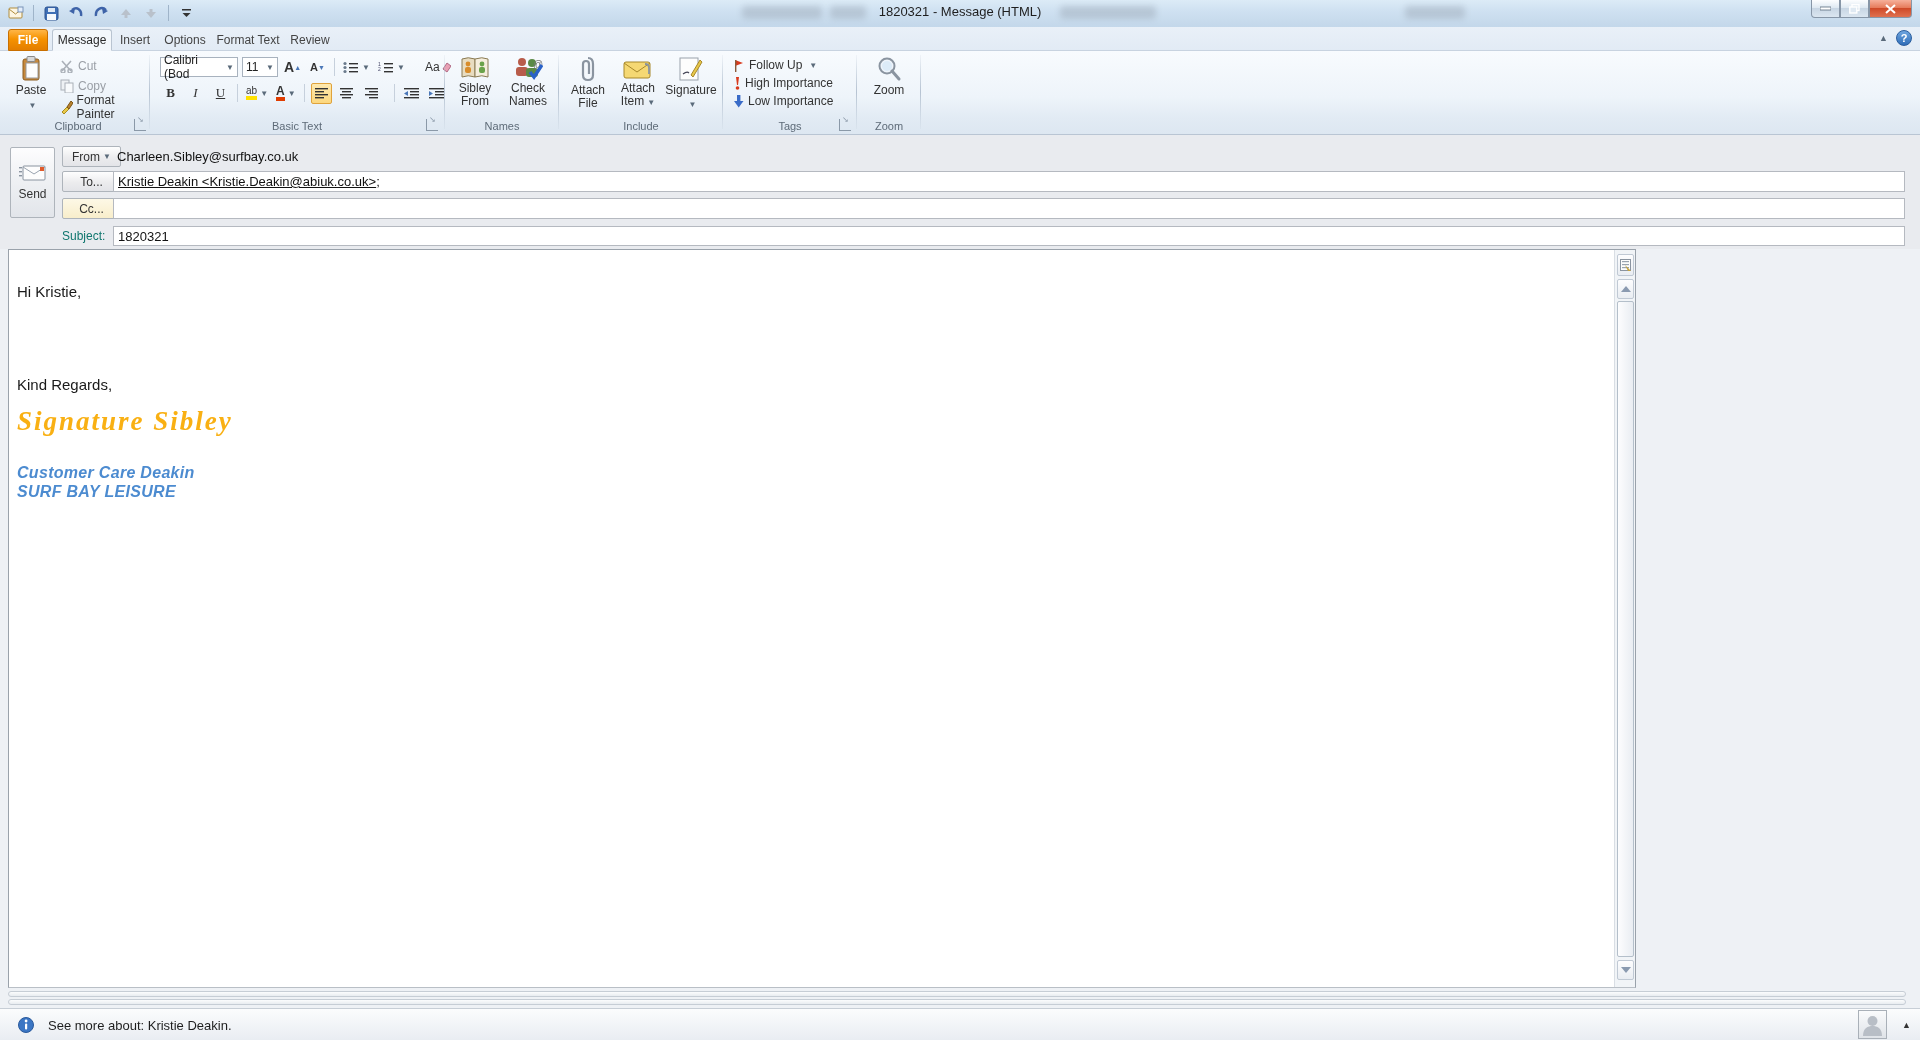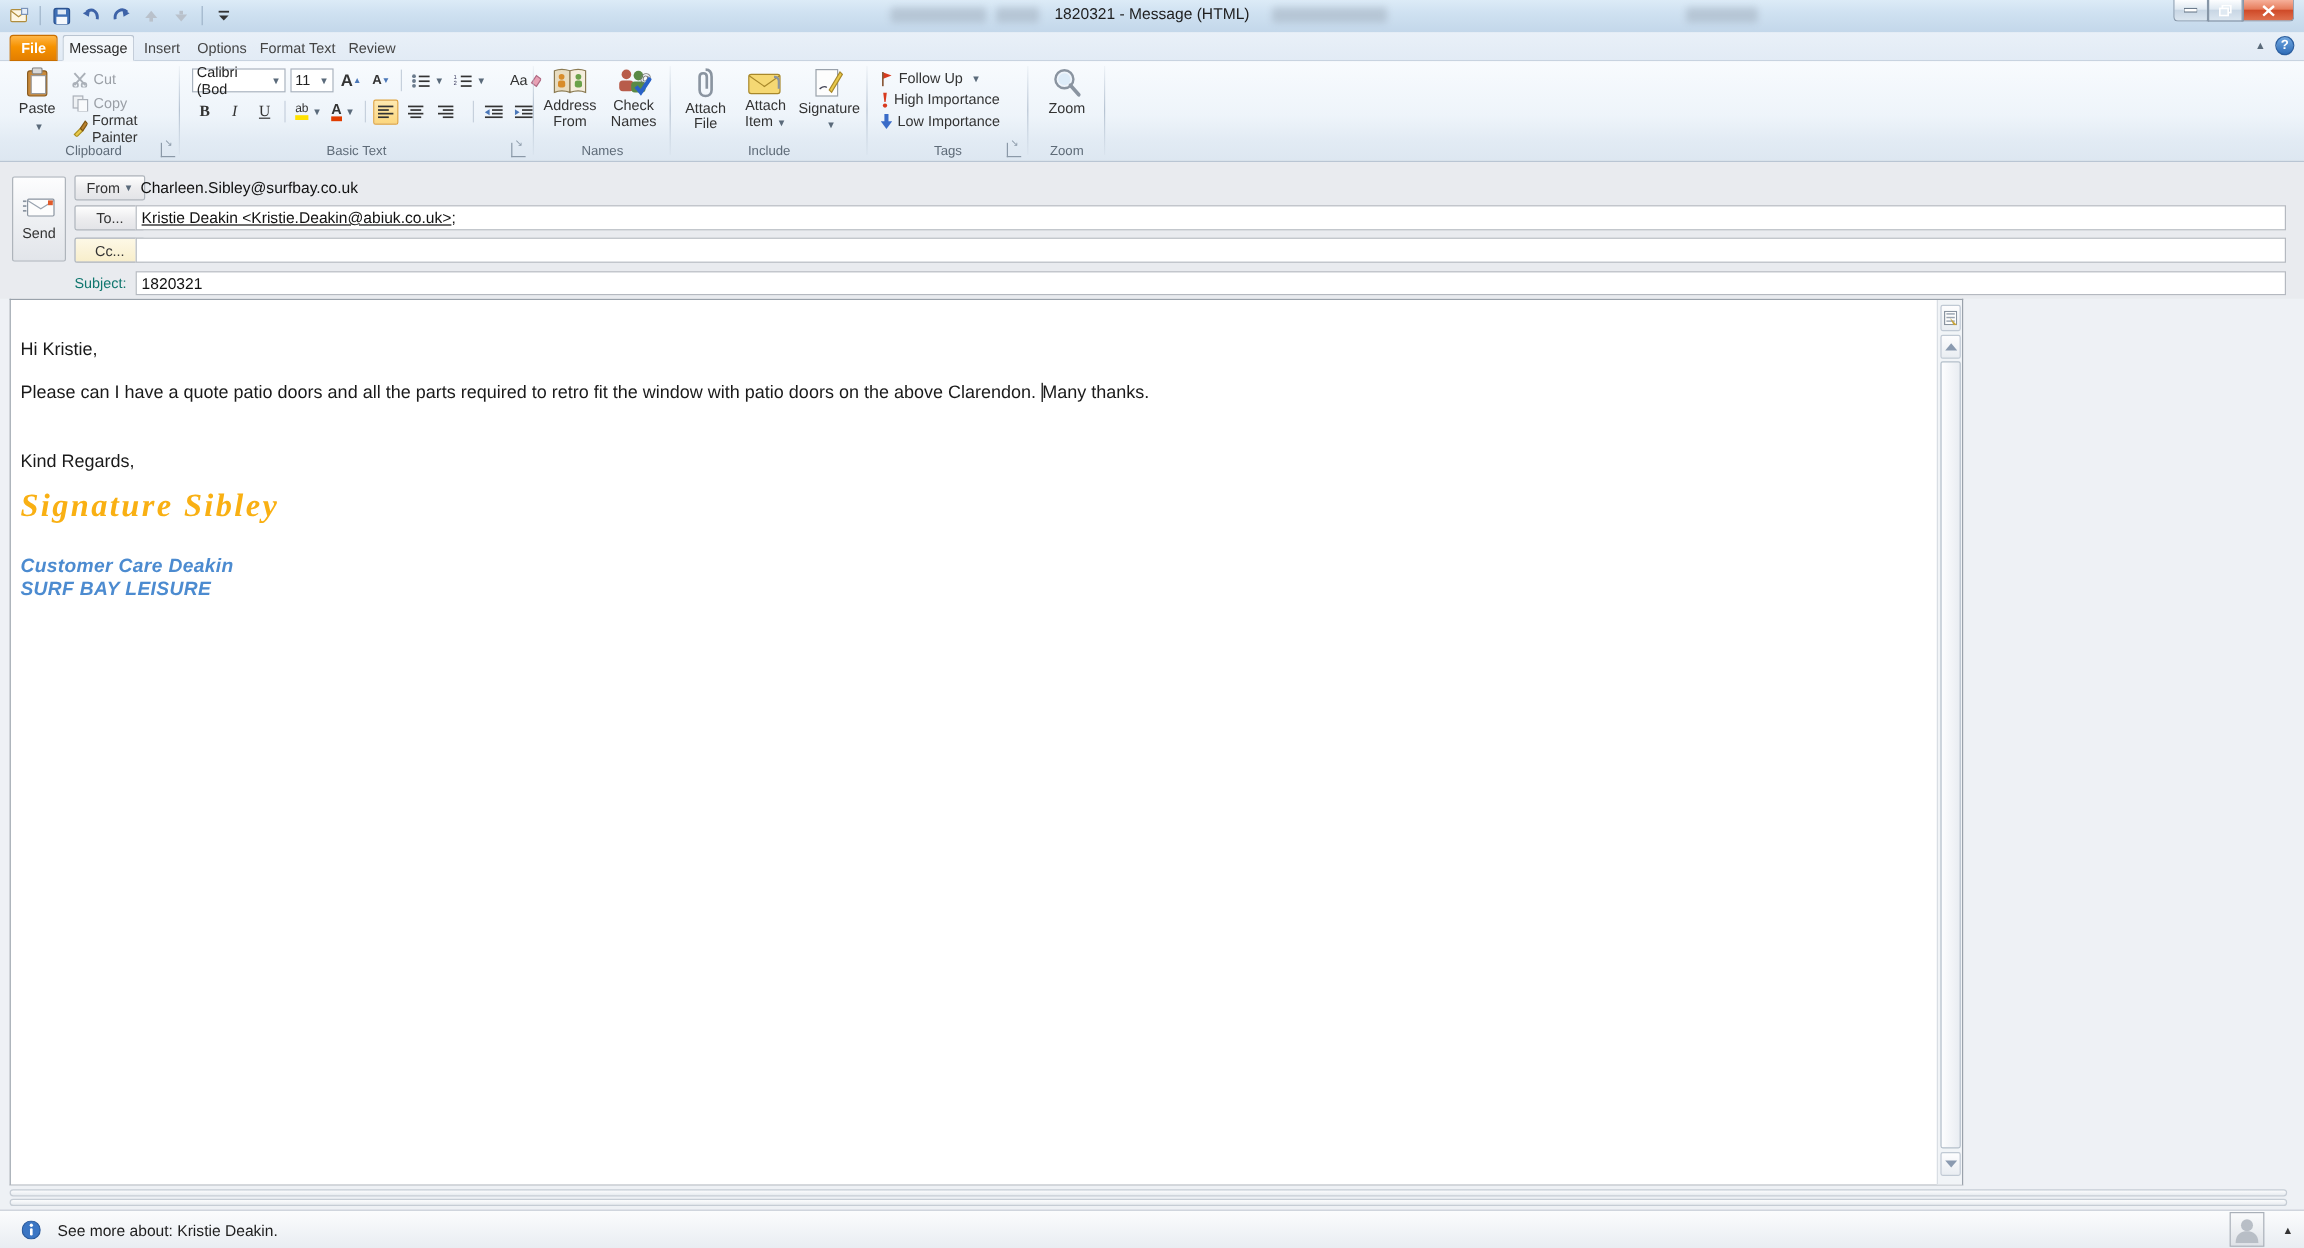--- a/index.html
+++ b/index.html
@@ -353,21 +353,21 @@
     <div class="group" style="left:447px; width:110px;">
       <div class="bigbtn" style="left:3px;">
         <svg width="30" height="24">
             <path d="M2 3 Q8 0.5 15 3 L15 21 Q8 18.5 2 21 Z" fill="#e8dcc0" stroke="#8a7a52"></path>
             <path d="M28 3 Q22 0.5 15 3 L15 21 Q22 18.5 28 21 Z" fill="#f5eedd" stroke="#8a7a52"></path>
             <circle cx="8" cy="8" r="2.4" fill="#d88c2a"></circle>
             <rect x="5" y="11" width="6" height="6" rx="2" fill="#d88c2a"></rect>
             <circle cx="22" cy="8" r="2.4" fill="#6aa24a"></circle>
             <rect x="19" y="11" width="6" height="6" rx="2" fill="#6aa24a"></rect>
           </svg>
-        <span><span>Address</span><br><span>From</span></span>
+        <span><span>Sibley</span><br><span>From</span></span>
       </div>
       <div class="bigbtn" style="left:56px;">
         <svg width="30" height="24">
             <circle cx="9" cy="6" r="4" fill="#b85c4a"></circle>
             <rect x="3" y="11" width="12" height="9" rx="3" fill="#b85c4a"></rect>
             <circle cx="19" cy="7" r="4" fill="#5a8a46"></circle>
             <rect x="13" y="12" width="12" height="9" rx="3" fill="#5a8a46"></rect>
             <text x="20" y="12" font-size="10" fill="#777">@</text>
             <path d="M17 16 L21 21 L29 9" fill="none" stroke="#2a62c8" stroke-width="3.4"></path>
           </svg>
@@ -478,21 +478,20 @@
 
     <div class="subjlabel">Subject:</div>
     <div class="hfield" style="top:91px; height:20px;">
         <span>1820321</span>
       </div>
   </div>
 
   <div class="bodywrap">
     <div class="doc">
       <div class="bline" style="top:33px;">Hi Kristie,</div>
-      <div class="bline" style="top:69px; white-space:normal; right:8px;"><span>Please can I have a quote patio doors and all the parts required to retro fit the window with patio doors on the above Clarendon. </span><span class="caret"></span><span>Many thanks.</span></div>
       <div class="bline" style="top:126px;">Kind Regards,</div>
       <div class="bline sig-name" style="top:156px;">Signature Sibley</div>
       <div class="bline sig-role" style="top:214px;">Customer Care Deakin</div>
       <div class="bline sig-role" style="top:233px;">SURF BAY LEISURE</div>
     </div>
 
     <div class="rail">
       <div class="railbtn" style="top:4px; height:22px;">
         <svg width="11" height="12">
             <rect x="0.5" y="0.5" width="10" height="11" fill="#fdfdfd" stroke="#8a94a0"></rect>

